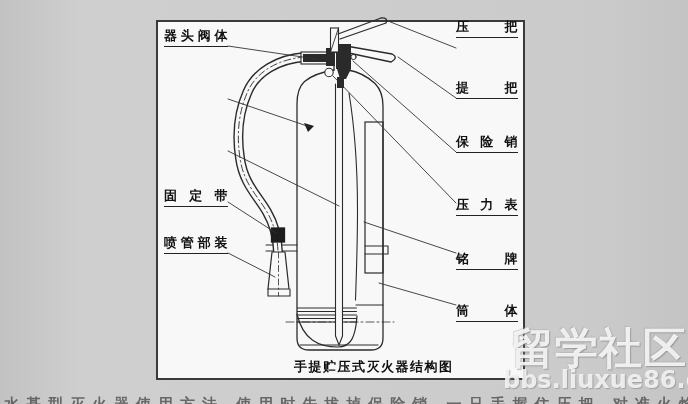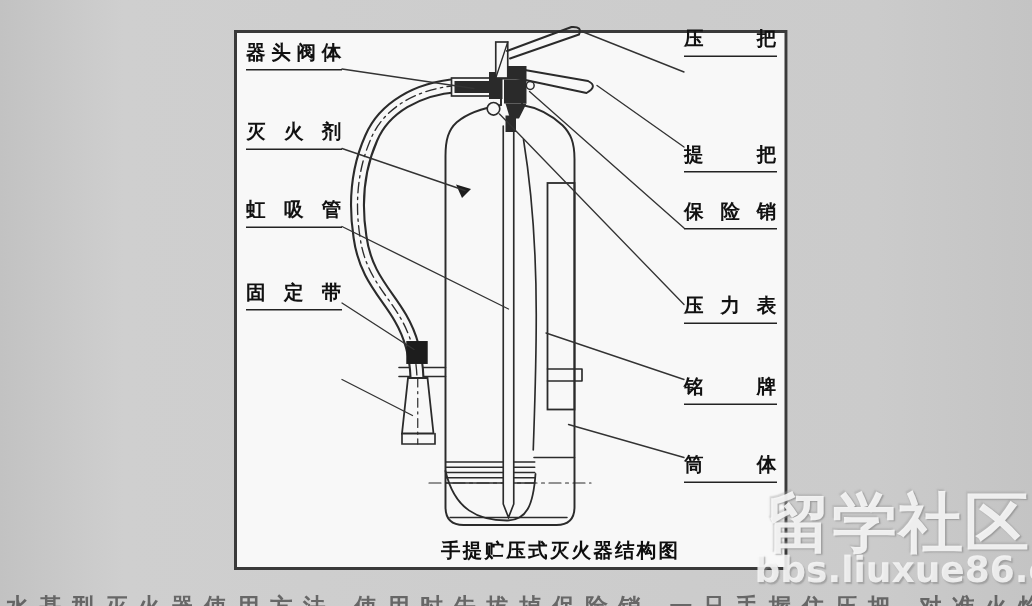--- a/index.html
+++ b/index.html
@@ -141,26 +141,25 @@
         <line x1="456" y1="98" x2="398" y2="57"></line>
         <line x1="456" y1="152" x2="353" y2="61"></line>
         <line x1="456" y1="203" x2="333" y2="76"></line>
         <line x1="456" y1="253" x2="364" y2="222"></line>
         <line x1="456" y1="305" x2="379" y2="283"></line>
       </g>
     </g>
   </svg>
 
   <div class="lbl left" style="top:29px">器头阀体</div>
-  <div class="lbl left" style="top:82px">灭火剂</div>
-  <div class="lbl left" style="top:134px">虹吸管</div>
   <div class="lbl left" style="top:189px">固定带</div>
+  <div class="lbl left" style="top:236px">喷管部装</div>
 
   <div class="lbl right" style="top:20px">压把</div>
-  <div class="lbl right" style="top:97px">提把</div>
+  <div class="lbl right" style="top:81px">提把</div>
   <div class="lbl right" style="top:135px">保险销</div>
   <div class="lbl right" style="top:198px">压力表</div>
   <div class="lbl right" style="top:252px">铭牌</div>
   <div class="lbl right" style="top:304px">筒体</div>
 
   <div class="caption">手提贮压式灭火器结构图</div>
 
   <div class="wm-title">留学社区</div>
   <div class="wm-url">bbs.liuxue86.com</div>
 

